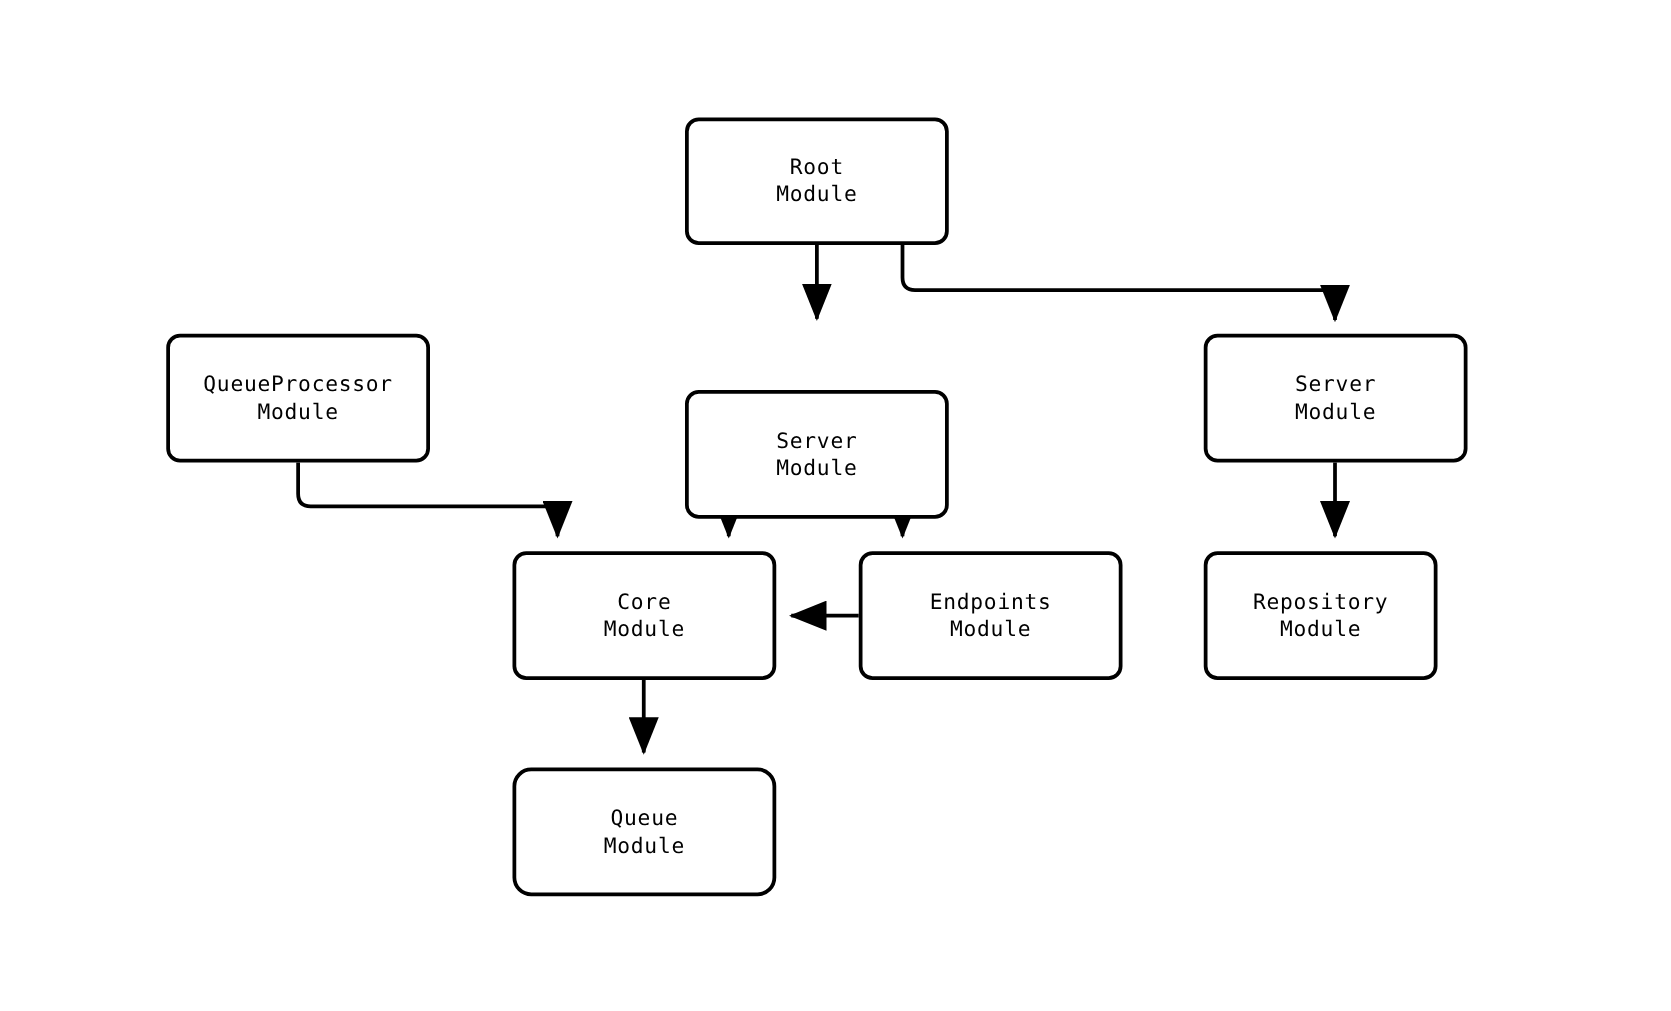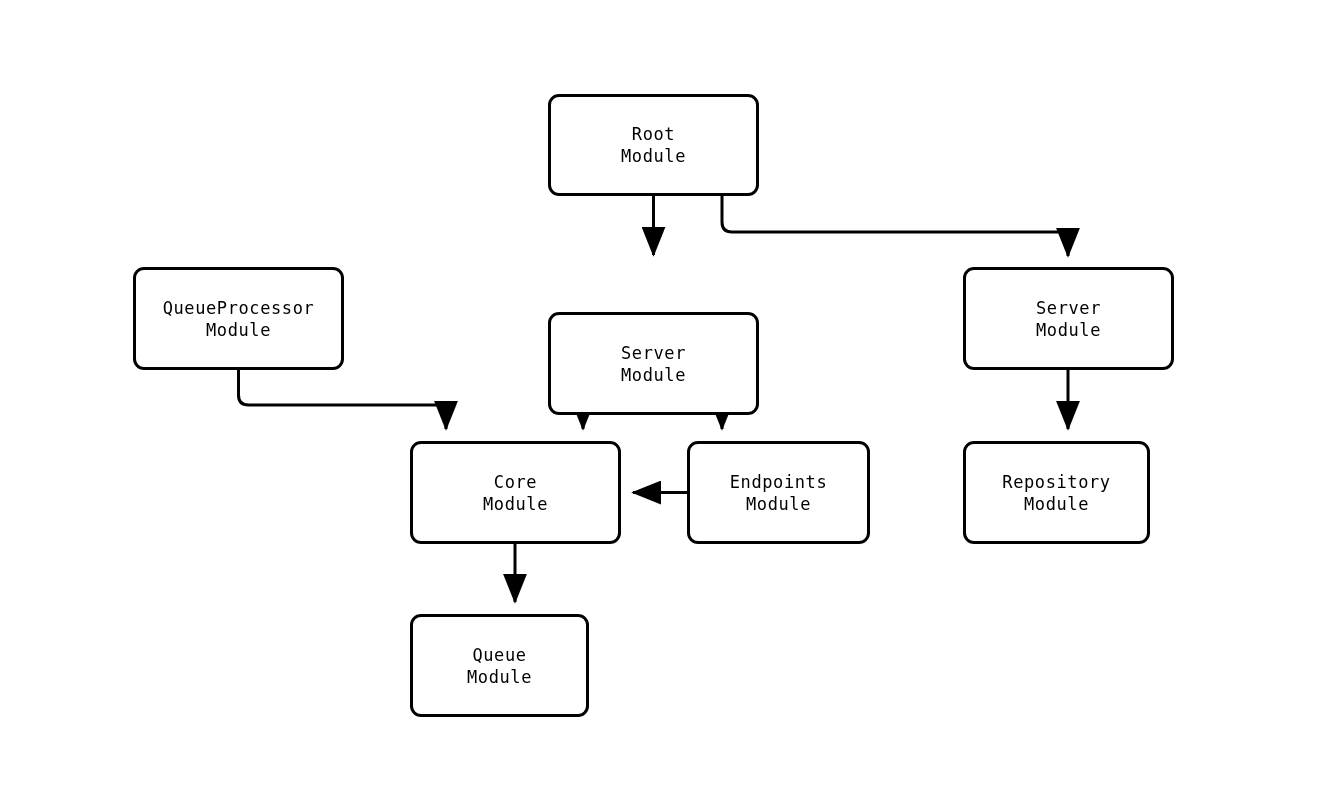--- a/index.html
+++ b/index.html
@@ -92,28 +92,28 @@
   <div class="node" style="left:963px; top:267px; width:211px; height:103px;">
     <div class="node-line">Server</div>
     <div class="node-line">Module</div>
   </div>
 
   <div class="node" style="left:410px; top:441px; width:211px; height:103px;">
     <div class="node-line">Core</div>
     <div class="node-line">Module</div>
   </div>
 
-  <div class="node" style="left:687px; top:441px; width:183px; height:103px;">
+  <div class="node" style="left:687px; top:441px; width:211px; height:103px;">
     <div class="node-line">Endpoints</div>
     <div class="node-line">Module</div>
   </div>
 
   <div class="node" style="left:963px; top:441px; width:187px; height:103px;">
     <div class="node-line">Repository</div>
     <div class="node-line">Module</div>
   </div>
 
-  <div class="node" style="left:410px; top:614px; width:179px; height:103px;">
+  <div class="node" style="left:410px; top:614px; width:211px; height:103px;border-radius:15px;">
     <div class="node-line">Queue</div>
     <div class="node-line">Module</div>
   </div>
 
 </div>
 
 </body></html>

